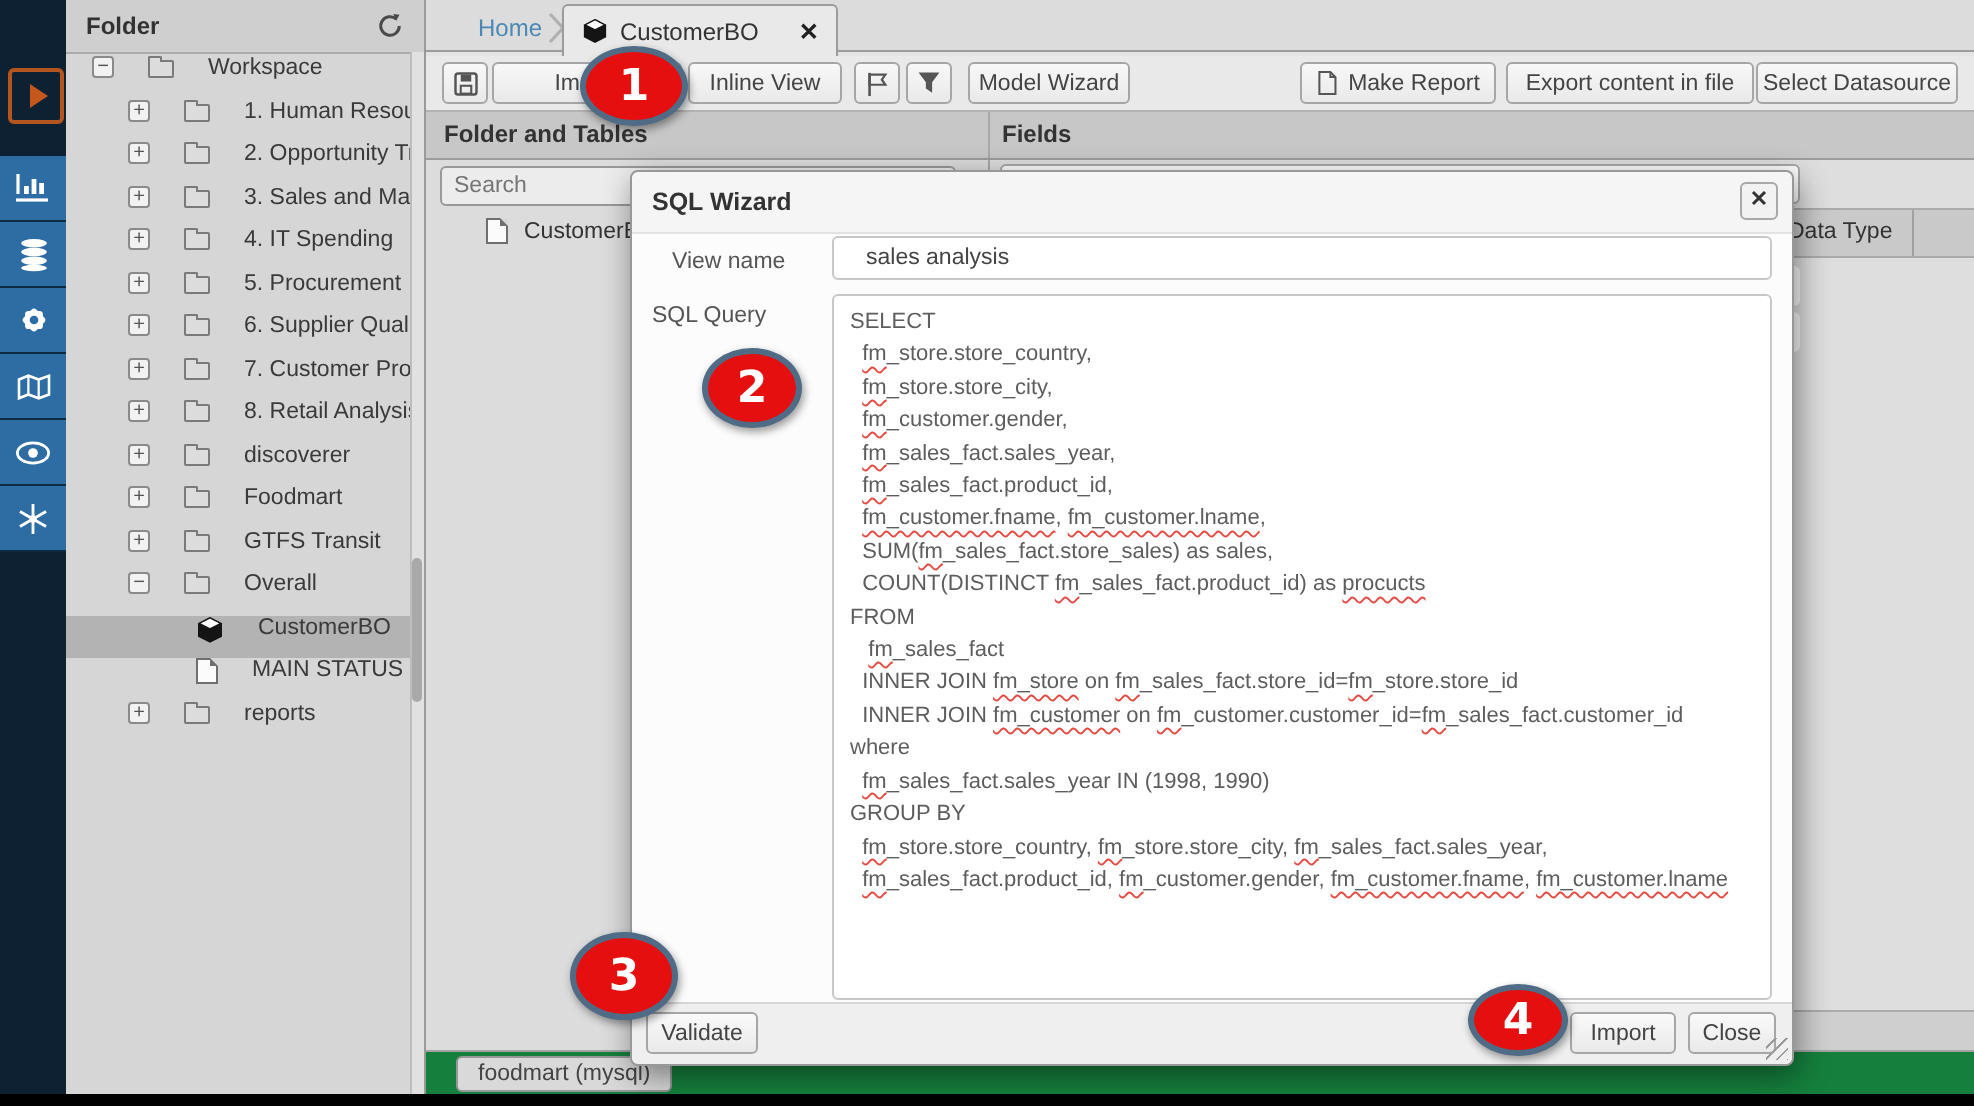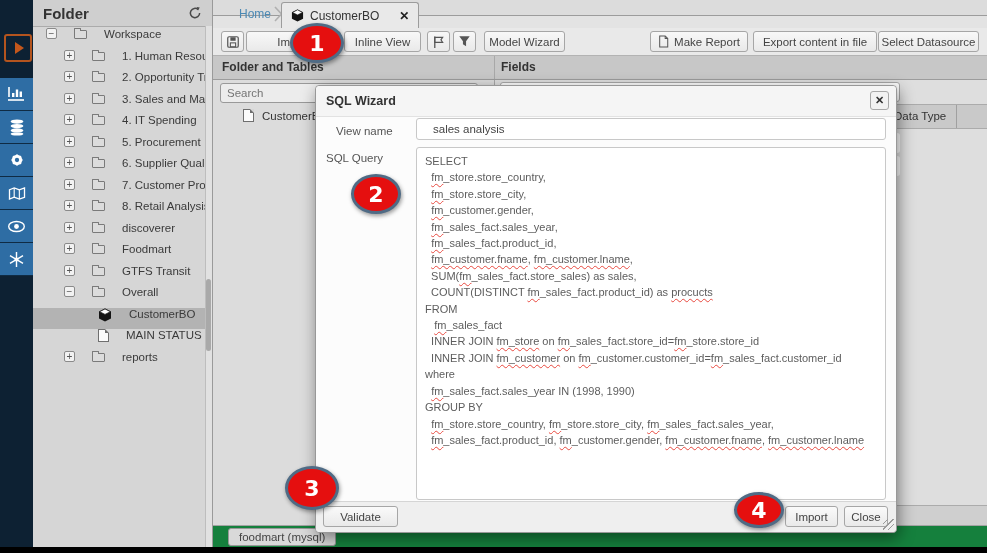--- a/index.html
+++ b/index.html
@@ -9,41 +9,41 @@
   #iconbar{position:absolute;left:0;top:0;width:33px;height:547px;background:#0d2133;}
   .logo-tile{position:absolute;left:4px;top:34px;width:24px;height:24px;border:2px solid #b4541e;border-radius:3px;
              display:flex;align-items:center;justify-content:center;}
   .logo-play{width:0;height:0;border-left:9px solid #c3571c;border-top:6px solid transparent;border-bottom:6px solid transparent;margin-left:3px;}
   .tiles{position:absolute;left:0;top:78px;width:33px;}
   .tile{width:33px;height:32px;background:#2e6da4;border-bottom:1px solid #0f2b44;display:flex;align-items:center;justify-content:center;}
   .tile svg{display:block;}
   
   #treepanel{position:absolute;left:33px;top:0;width:180px;height:547px;background:#d6d6d6;border-right:1px solid #9a9a9a;box-sizing:border-box;}
   .thead{height:26px;background:#cfcfcf;border-bottom:1px solid #ababab;display:flex;align-items:center;}
-  .thead .ttl{font-size:15px;font-weight:bold;color:#333;padding-left:10px;flex:1;}
+  .thead .ttl{font-size:12px;font-weight:bold;color:#333;padding-left:10px;flex:1;}
   .refresh{width:18px;height:18px;margin-right:8px;display:flex;align-items:center;justify-content:center;cursor:pointer;}
   .trows{position:absolute;top:28px;left:0;right:7px;}
   .trow{height:21.5px;display:flex;align-items:flex-start;gap:17px;font-size:11.5px;color:#3a3a3a;white-space:nowrap;overflow:hidden;}
   .trow.lvl0{padding-left:13px;}
   .trow.lvl1{padding-left:31px;}
   .trow.lvl2{padding-left:65px;}
   .trow.sel{background:#b3b3b3;margin-left:-0px;}
   .tg{width:11px;height:11px;box-sizing:border-box;border:1px solid #8a8a8a;background:#f2f2f2;border-radius:2px;
       font-size:10px;line-height:9px;text-align:center;color:#555;flex:0 0 auto;}
   .tg-plus::before{content:"+";}
   .tg-minus::before{content:"\2212";}
   .ico-folder{position:relative;width:13px;height:9px;box-sizing:border-box;border:1px solid #7a7a7a;background:#dcdcdc;border-radius:1px;flex:0 0 auto;margin-top:2px;}
   .ico-folder::before{content:"";position:absolute;top:-3px;left:-1px;width:5px;height:2px;border:1px solid #7a7a7a;border-bottom:none;background:#dcdcdc;border-radius:1px 1px 0 0;}
   .ico-file{position:relative;width:11px;height:13px;box-sizing:border-box;border:1px solid #6f6f6f;background:#fbfbfb;flex:0 0 auto;}
   .ico-file::before{content:"";position:absolute;right:-1px;top:-1px;border-style:solid;border-width:0 4px 4px 0;border-color:#d6d6d6 #d6d6d6 #6f6f6f #6f6f6f;}
   .vtrack{position:absolute;right:0;top:26px;bottom:0;width:7px;background:#e1e1e1;border-left:1px solid #bdbdbd;box-sizing:border-box;}
   .vthumb{position:absolute;right:1px;top:253px;width:5px;height:72px;background:#a9a9a9;border-radius:3px;}
   
   #main{position:absolute;left:213px;top:0;width:774px;height:547px;background:#e3e3e3;}
-  .tabbar{position:absolute;left:0;top:0;right:0;height:16px;background:#dcdcdc;border-bottom:1px solid #9c9c9c;box-sizing:border-box;}
+  .tabbar{position:absolute;left:0;top:0;right:0;height:26px;background:#dcdcdc;border-bottom:1px solid #9c9c9c;box-sizing:border-box;}
   .home{position:absolute;left:26px;top:0;line-height:28px;font-size:12px;color:#4b89b4;cursor:pointer;}
   .crumb-chev{position:absolute;left:61px;top:6px;}
   .tab{position:absolute;left:68px;top:2px;height:26px;background:#e9e9e9;border:1px solid #9c9c9c;border-bottom:none;
        border-radius:3px 3px 0 0;display:flex;align-items:center;padding:0 9px;gap:6px;box-sizing:border-box;z-index:2;}
   .tab .tlbl{font-size:12px;color:#333;}
   .tab .tclose{font-size:12px;font-weight:bold;color:#222;margin-left:14px;cursor:pointer;}
   .toolbar{position:absolute;left:0;top:28px;right:0;height:28px;background:#e9e9e9;border-bottom:1px solid #b3b3b3;box-sizing:border-box;}
   .tbtn{position:absolute;top:3px;height:21px;box-sizing:border-box;border:1px solid #a6a6a6;border-radius:3px;
         background:linear-gradient(#f8f8f8,#e9e9e9);font-size:11.5px;color:#444;display:flex;align-items:center;justify-content:center;gap:5px;cursor:pointer;}
   .heads{position:absolute;left:0;top:56px;right:0;height:24px;background:#c7c7c7;border-bottom:1px solid #9c9c9c;box-sizing:border-box;display:flex;}
@@ -76,21 +76,21 @@
   .mlabel{position:absolute;left:10px;font-size:11.5px;color:#555;}
   .vninput{position:absolute;left:100px;top:32px;width:470px;height:22px;box-sizing:border-box;border:1px solid #c8c8c8;border-radius:3px;
            background:#fff;font-size:11.5px;color:#444;padding:0 16px;font-family:"Liberation Sans",sans-serif;}
   .editor{position:absolute;left:100px;top:61px;width:470px;height:353px;box-sizing:border-box;border:1px solid #c8c8c8;border-radius:3px;
           background:#fff;padding:5px 8px;overflow:hidden;cursor:text;}
   .sql-line{white-space:pre;font-size:11px;line-height:16.4px;color:#5d5d5d;font-family:"Liberation Sans",sans-serif;}
   .sp{text-decoration-line:underline;text-decoration-style:wavy;text-decoration-color:#e8493f;text-decoration-thickness:1px;text-underline-offset:2px;}
   .mfoot{position:absolute;left:0;right:0;bottom:0;height:30px;background:#efefef;border-top:1px solid #d5d5d5;border-radius:0 0 4px 4px;}
   .mbtn{position:absolute;top:4px;height:21px;box-sizing:border-box;border:1px solid #a6a6a6;border-radius:3px;
         background:linear-gradient(#fafafa,#e9e9e9);font-size:11.5px;color:#444;display:flex;align-items:center;justify-content:center;cursor:pointer;}
-  .mbtn.validate{left:7px;width:75px;}
+  .mbtn.validate{left:7px;width:56px;}
   .mbtn.confirm{right:58px;width:53px;}
   .mbtn.mclosebtn{right:8px;width:44px;}
   .grip{position:absolute;right:2px;bottom:2px;width:11px;height:11px;
         background:repeating-linear-gradient(135deg,transparent 0 3px,#9a9a9a 3px 4px);}
   
   .badge{position:absolute;display:flex;align-items:center;justify-content:center;background:#e50f0f;border:3px solid #4f6b85;
          border-radius:50%;color:#fff;font-weight:bold;font-size:22px;font-family:"DejaVu Sans",sans-serif;
          box-shadow:1px 2px 4px rgba(0,0,0,.4);box-sizing:border-box;z-index:9;}
   .b1{left:290px;top:23px;width:54px;height:40px;}
   .b2{left:351px;top:174px;width:50px;height:40px;}

